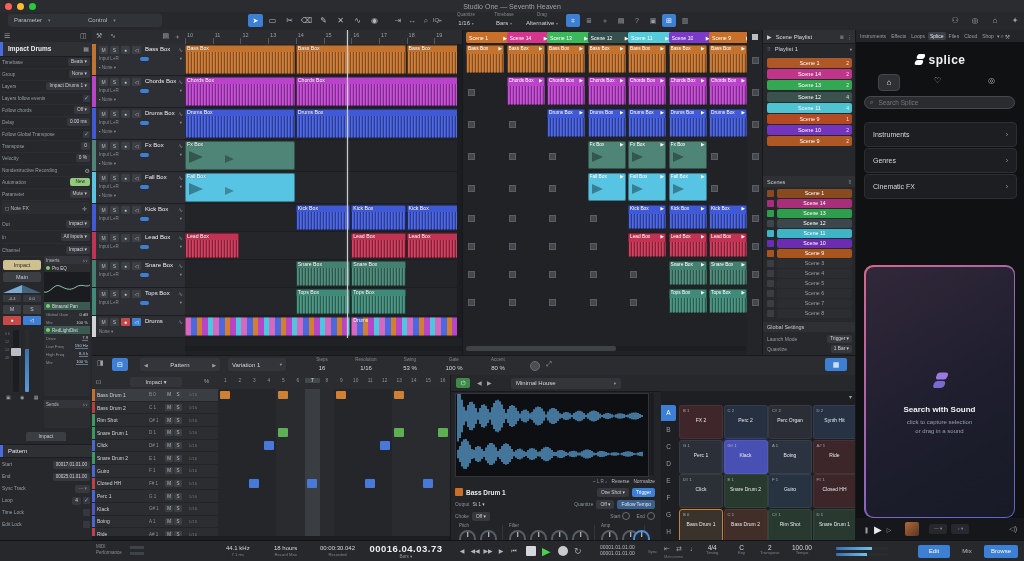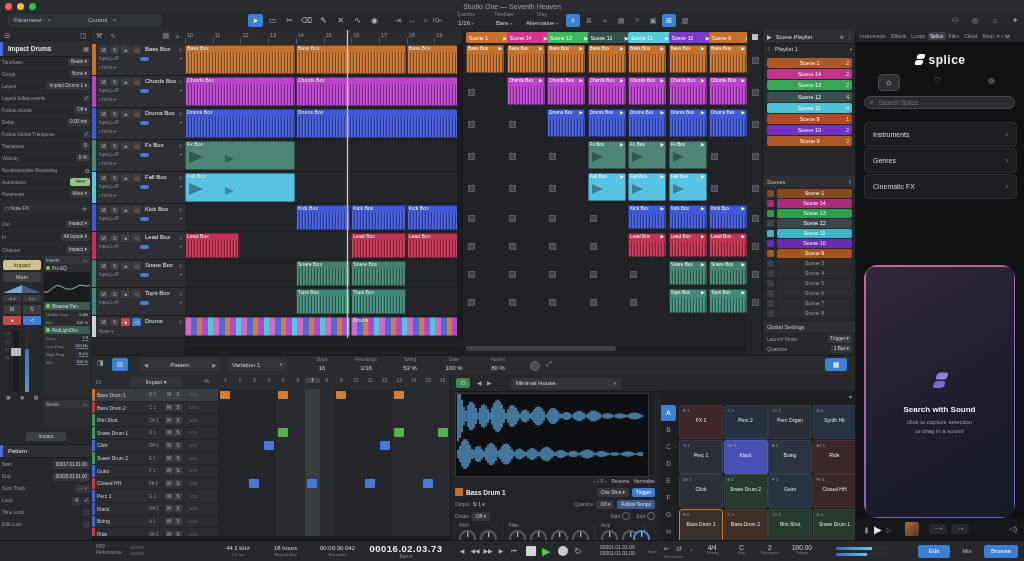--- a/index.html
+++ b/index.html
@@ -1006,21 +1006,21 @@
         <div style="color: rgb(154, 158, 165); font-size: 7px;">›</div>
       </div>
       <div class="catbox" style="top: 118px;">
         <div>Genres</div>
         <div style="color: rgb(154, 158, 165); font-size: 7px;">›</div>
       </div>
       <div class="catbox" style="top: 144px;">
         <div>Cinematic FX</div>
         <div style="color: rgb(154, 158, 165); font-size: 7px;">›</div>
       </div>
-      <div style="position: absolute; left: 8px; top: 235px; width: 151px; height: 253px; border-radius: 14px; background: linear-gradient(135deg, rgb(212, 104, 140), rgb(88, 102, 216)); padding: 1.5px; box-sizing: border-box;">
+      <div style="position: absolute; left: 8px; top: 235px; width: 151px; height: 253px; border-radius: 9px; background: linear-gradient(135deg, rgb(212, 104, 140), rgb(88, 102, 216)); padding: 1.5px; box-sizing: border-box;">
         <div style="width: 100%; height: 100%; border-radius: 8px; background: linear-gradient(150deg, rgb(50, 40, 58) 0%, rgb(30, 30, 46) 55%, rgb(24, 26, 38) 100%); position: relative;">
           <div class="slogo" style="position: absolute; left: 50%; top: 108px; transform: translateX(-50%) scale(1.4);">
             <i style="background:#9a7ae0"></i>
             <i style="background:#7a6ad0"></i>
           </div>
           <div style="position: absolute; left: 0px; right: 0px; top: 138px; text-align: center; font-size: 8px; font-weight: bold; color: rgb(240, 241, 244);">Search with Sound</div>
           <div style="position: absolute; left: 0px; right: 0px; top: 152px; text-align: center; font-size: 6px; color: rgb(154, 158, 171);">click to capture selection</div>
           <div style="position: absolute; left: 0px; right: 0px; top: 161px; text-align: center; font-size: 6px; color: rgb(154, 158, 171);">or drag in a sound</div>
         </div>
       </div>
@@ -1385,21 +1385,21 @@
       </div>
       <div style="position: absolute; left: 274px; top: 4px; text-align: center;">
         <div class="tpval">18 hours</div>
         <div class="tpsub">Record Max</div>
       </div>
       <div style="position: absolute; left: 320px; top: 4px; text-align: center;">
         <div class="tpval">00:00:30.042</div>
         <div class="tpsub">Recorded</div>
       </div>
       <div style="position: absolute; left: 360px; top: 2px; width: 92px; text-align: center;">
-        <div style="font-size: 9.5px; font-weight: bold; color: rgb(236, 238, 240); letter-spacing: 0.5px; display: block;">00016.02.03.73</div>
+        <div style="font-size: 9.5px; font-weight: bold; color: rgb(236, 238, 240); letter-spacing: 0.5px; display: block;">00016.04.03.73</div>
         <div style="font-size: 4.5px; color: rgb(141, 145, 152); display: block;">Bars ▾</div>
       </div>
       <div class="tbtn2" style="left: 456px; top: 3px; width: 12px; font-size: 6px;">◀</div>
       <div class="tbtn2" style="left: 469px; top: 3px; width: 12px; font-size: 6px;">◀◀</div>
       <div class="tbtn2" style="left: 482px; top: 3px; width: 12px; font-size: 6px;">▶▶</div>
       <div class="tbtn2" style="left: 495px; top: 3px; width: 12px; font-size: 6px;">▶</div>
       <div class="tbtn2" style="left: 508px; top: 3px; width: 12px; font-size: 6px;">⏮</div>
       <div style="position: absolute; left: 526px; top: 5px; width: 10px; height: 10px; background: rgb(212, 215, 219); border-radius: 1px;"></div>
       <div style="position: absolute; left: 542px; top: 3px; font-size: 11px; color: rgb(74, 212, 74); line-height: 14px;">▶</div>
       <div style="position: absolute; left: 558px; top: 5px; width: 10px; height: 10px; background: rgb(200, 202, 205); border-radius: 50%;"></div>

